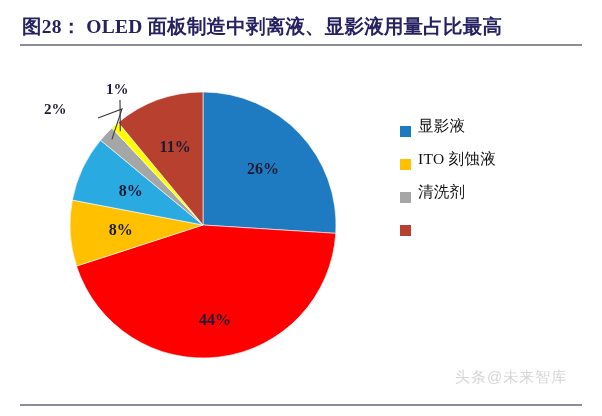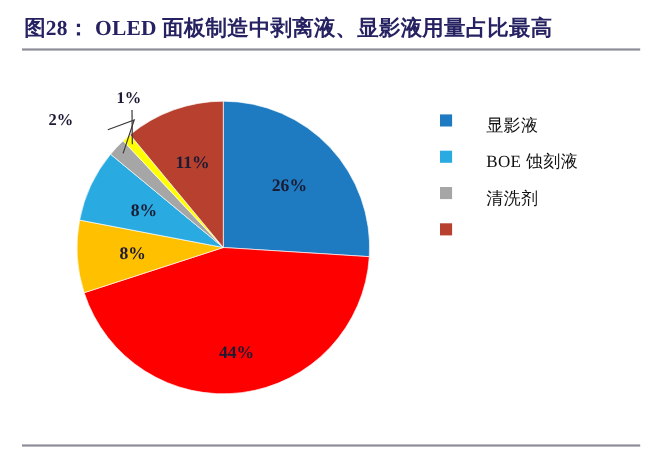--- a/index.html
+++ b/index.html
@@ -105,23 +105,22 @@
 
   
   #legend {
     position: absolute;
     left: 400px;
     top: 104px;
     width: 190px;
   }
   .legend-item {
     display: flex;
-    align-items: flex-start;
+    align-items: flex-end;
     height: 33px;
-    gap: 24px;
   }
   .legend-swatch {
     width: 11px;
     height: 11px;
     flex: 0 0 11px;
     margin-right: 7px;
   }
   .legend-label {
     font-family: "Liberation Serif", "DejaVu Serif", serif;
     font-size: 15.5px;
@@ -166,26 +165,27 @@
         </g>
     </svg>
   </div>
 
   <div id="legend">
       <div class="legend-item">
         <span class="legend-swatch" style="background: rgb(31, 123, 193);"></span>
         <span class="legend-label">显影液</span>
       </div>
       <div class="legend-item">
-        <span class="legend-swatch" style="background: rgb(41, 171, 226);"></span>
-        <span class="legend-label">BOE 蚀刻液</span>
+        <span class="legend-swatch" style="background: rgb(255, 192, 0);"></span>
+        <span class="legend-label">ITO 刻蚀液</span>
       </div>
       <div class="legend-item">
         <span class="legend-swatch" style="background: rgb(166, 166, 166);"></span>
         <span class="legend-label">清洗剂</span>
       </div>
       <div class="legend-item">
         <span class="legend-swatch" style="background: rgb(184, 64, 47);"></span>
       </div>
     </div>
 
+  <div id="watermark">头条@未来智库</div>
   <div id="bottom-rule"></div>
 </div>
 
 </body></html>

